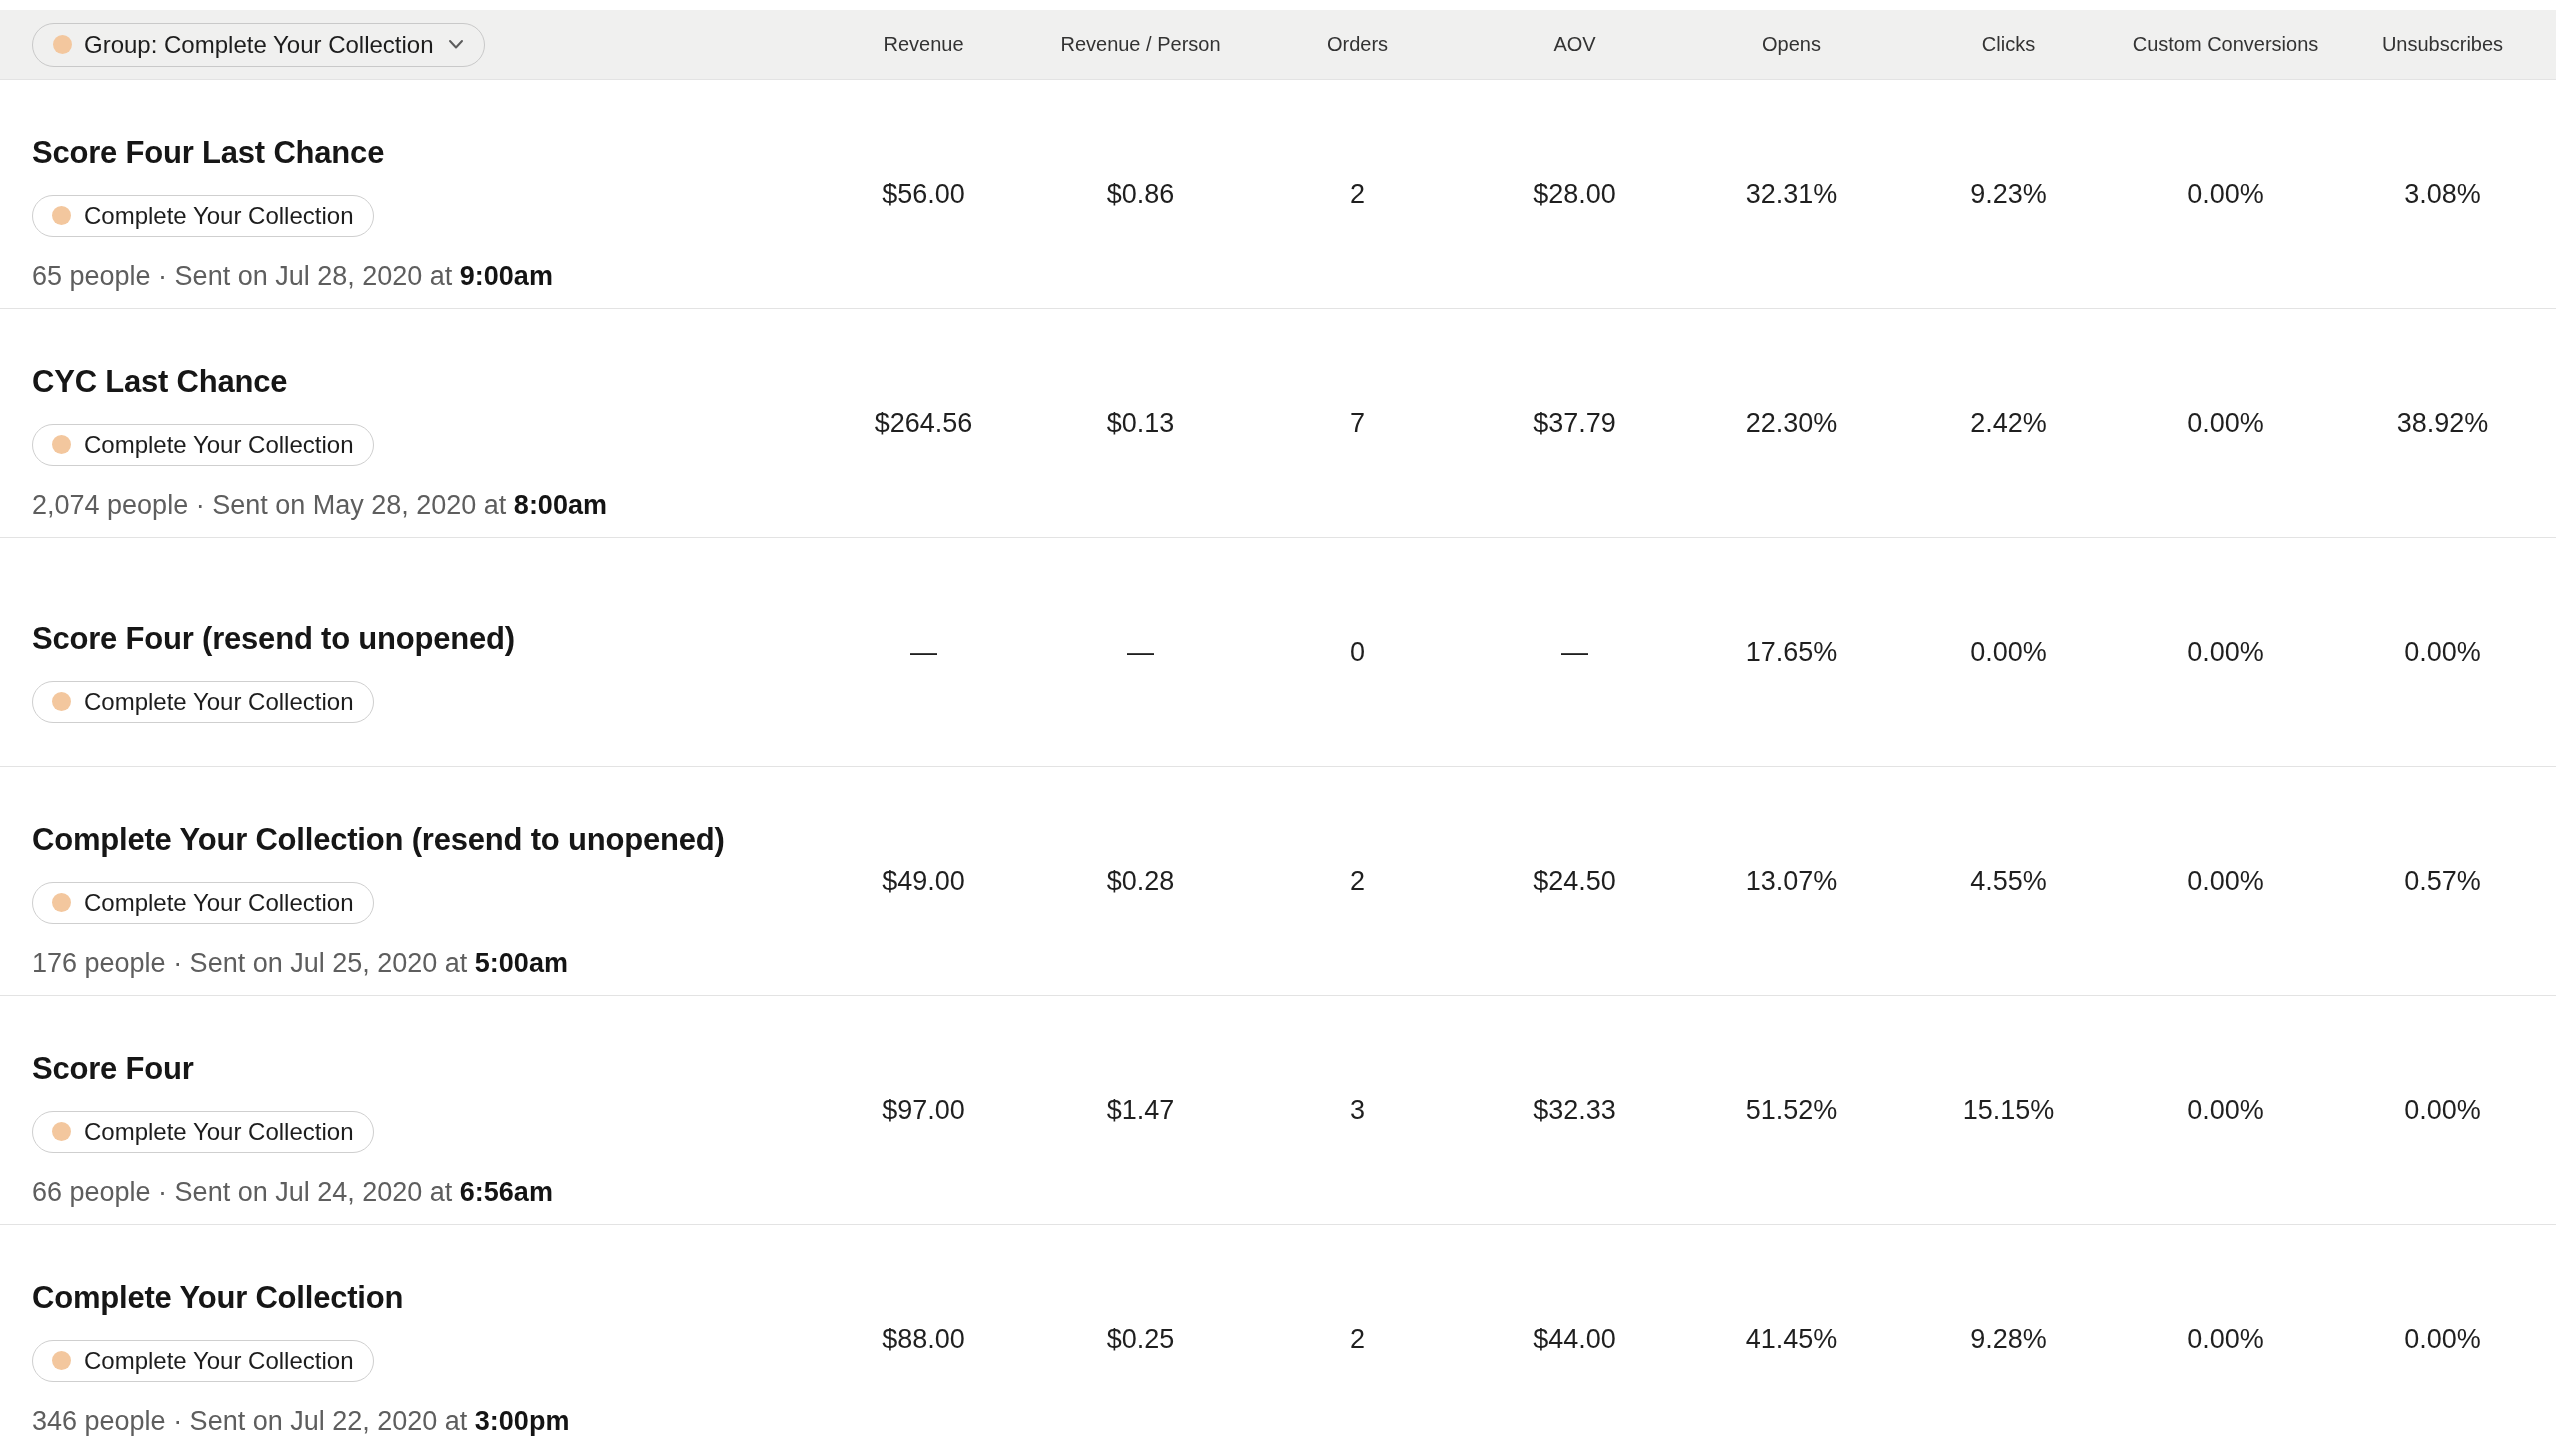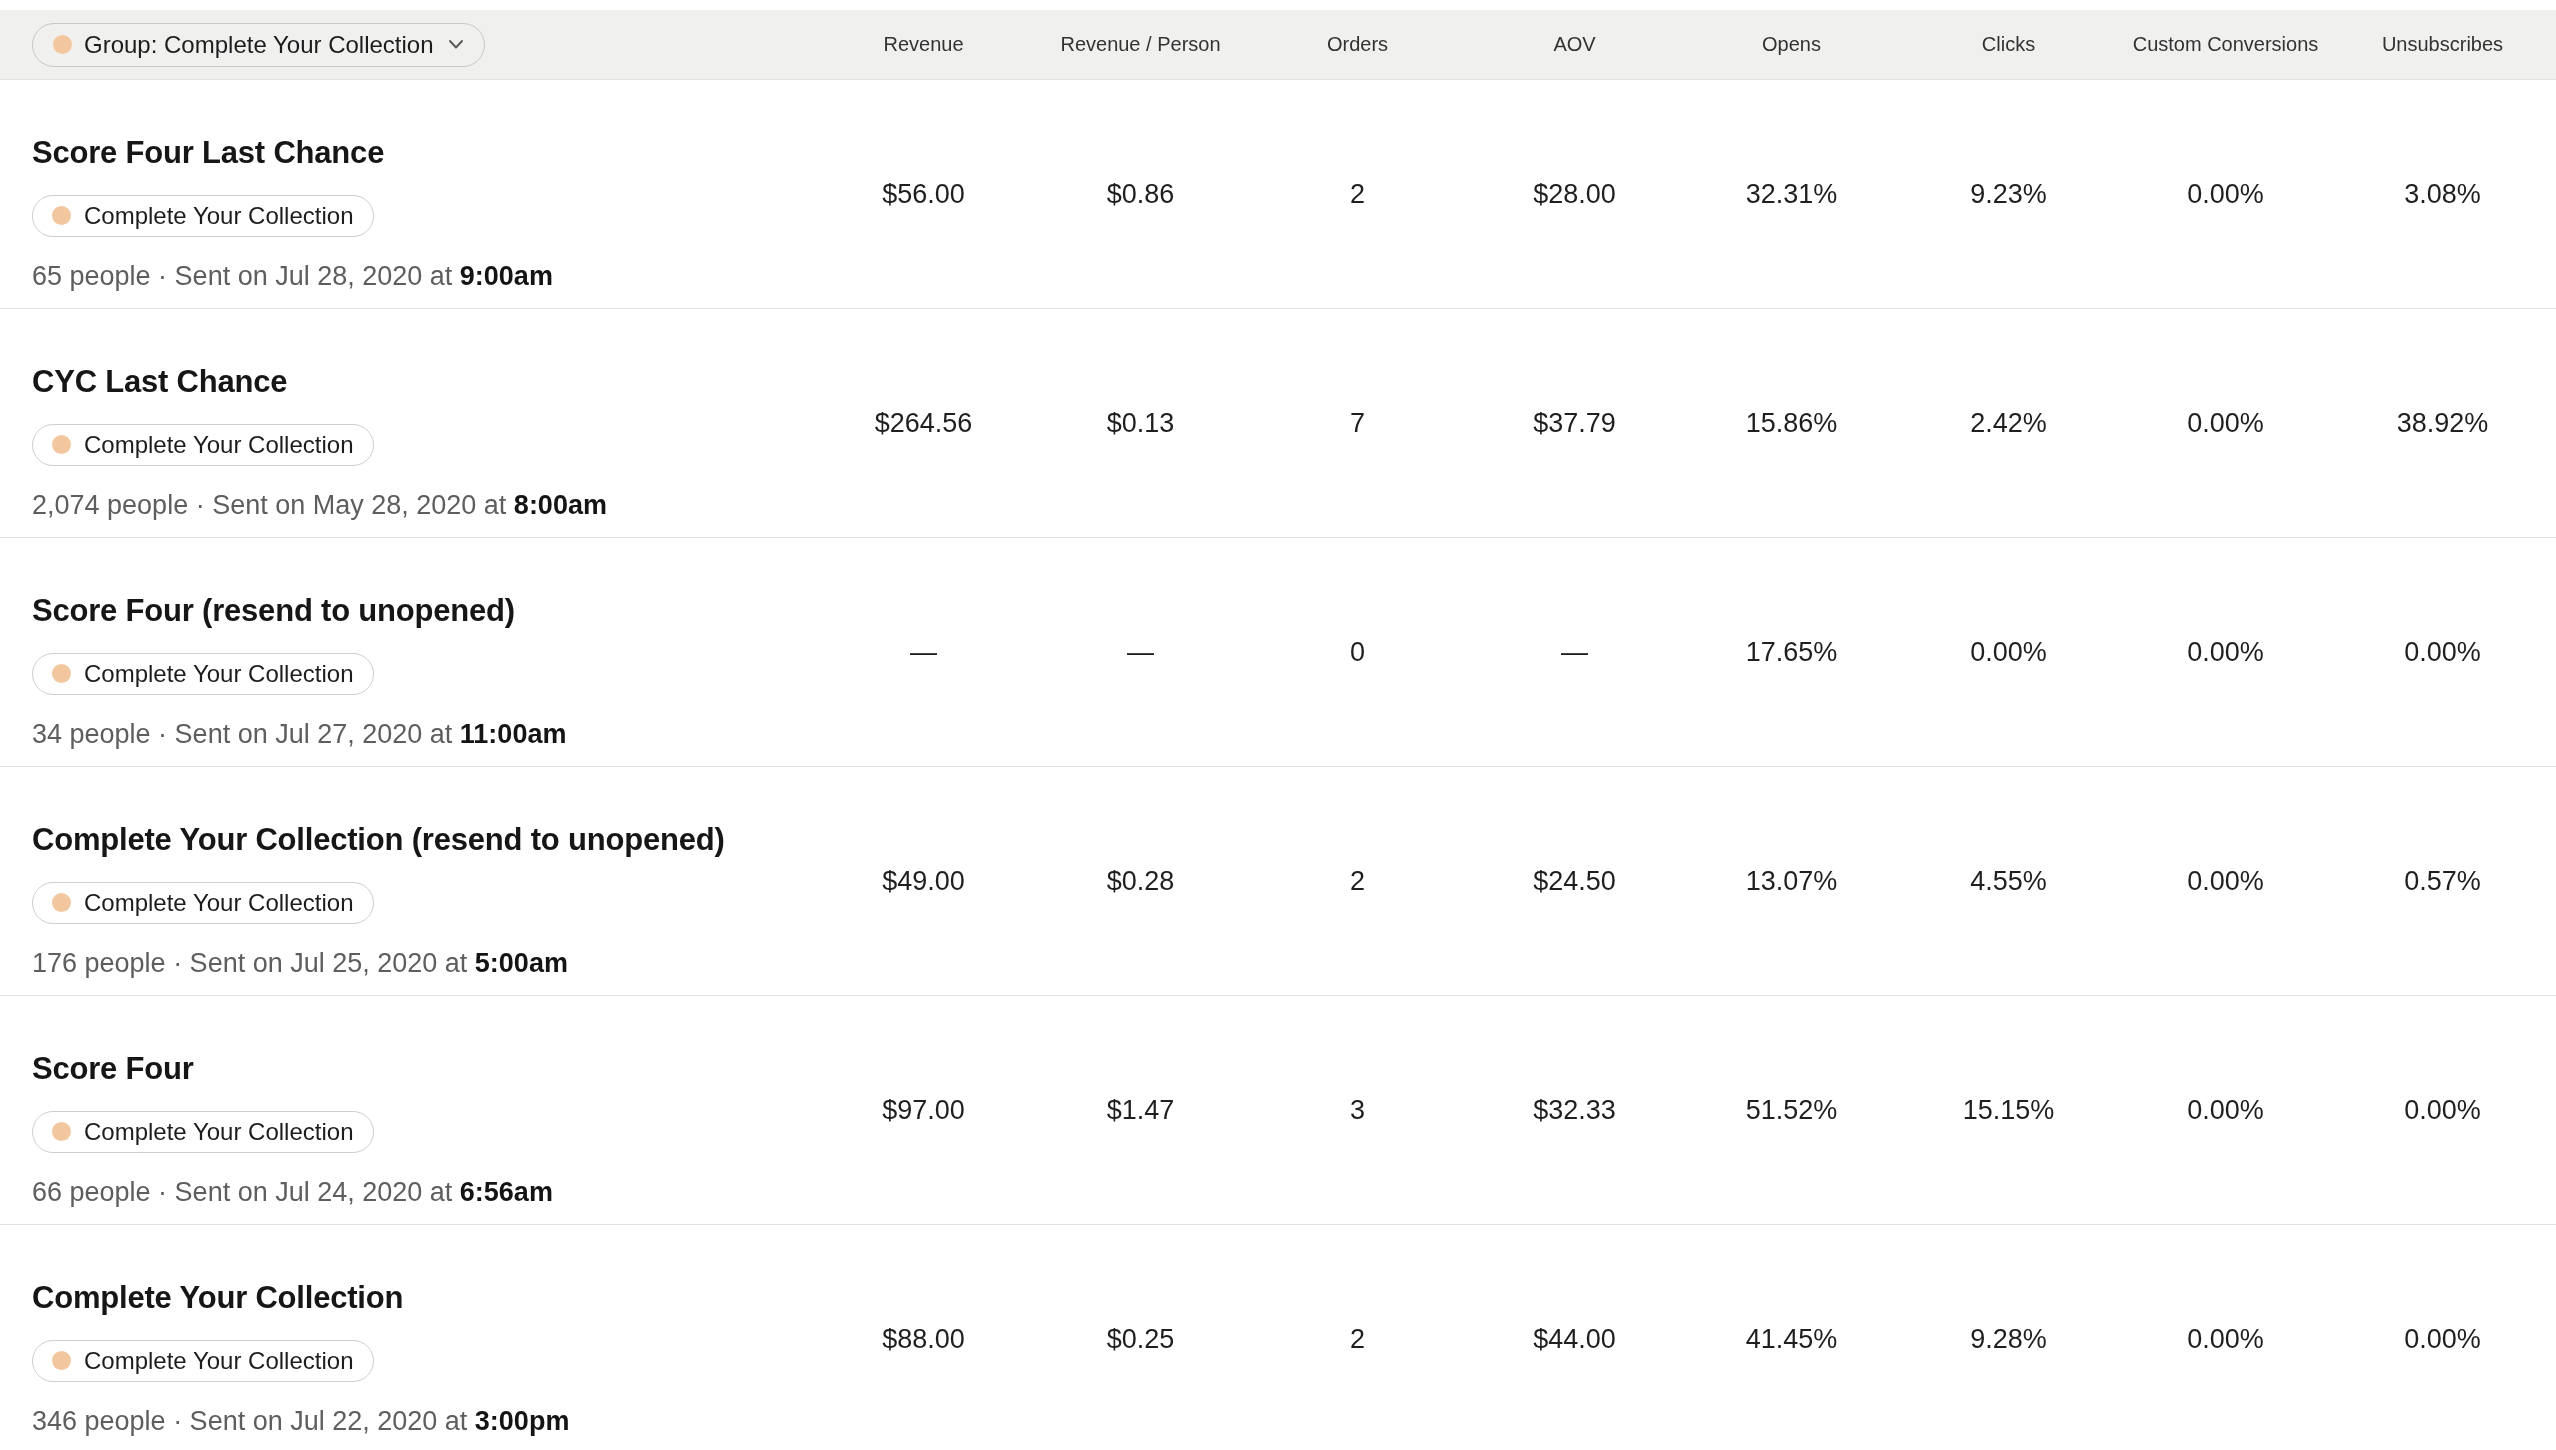--- a/index.html
+++ b/index.html
@@ -169,34 +169,33 @@
       <div class="chip">
         <span class="dot"></span>
         <span class="chip-label">Complete Your Collection</span>
       </div>
       <div class="meta"><span class="meta-prefix">2,074 people · Sent on May 28, 2020 at </span><span class="meta-time">8:00am</span></div>
     </div>
     <div class="cell num">$264.56</div>
     <div class="cell num">$0.13</div>
     <div class="cell num">7</div>
     <div class="cell num">$37.79</div>
-    <div class="cell num">15.86%</div>
+    <div class="cell num">22.30%</div>
     <div class="cell num">2.42%</div>
     <div class="cell num">0.00%</div>
     <div class="cell num">38.92%</div>
   </div>
 
   <div class="row grid">
     <div class="cell info">
       <div class="row-title">Score Four (resend to unopened)</div>
       <div class="chip">
         <span class="dot"></span>
         <span class="chip-label">Complete Your Collection</span>
       </div>
-      <div class="meta"><span class="meta-prefix">34 people · Sent on Jul 27, 2020 at </span><span class="meta-time">11:00am</span></div>
     </div>
     <div class="cell num">—</div>
     <div class="cell num">—</div>
     <div class="cell num">0</div>
     <div class="cell num">—</div>
     <div class="cell num">17.65%</div>
     <div class="cell num">0.00%</div>
     <div class="cell num">0.00%</div>
     <div class="cell num">0.00%</div>
   </div>

